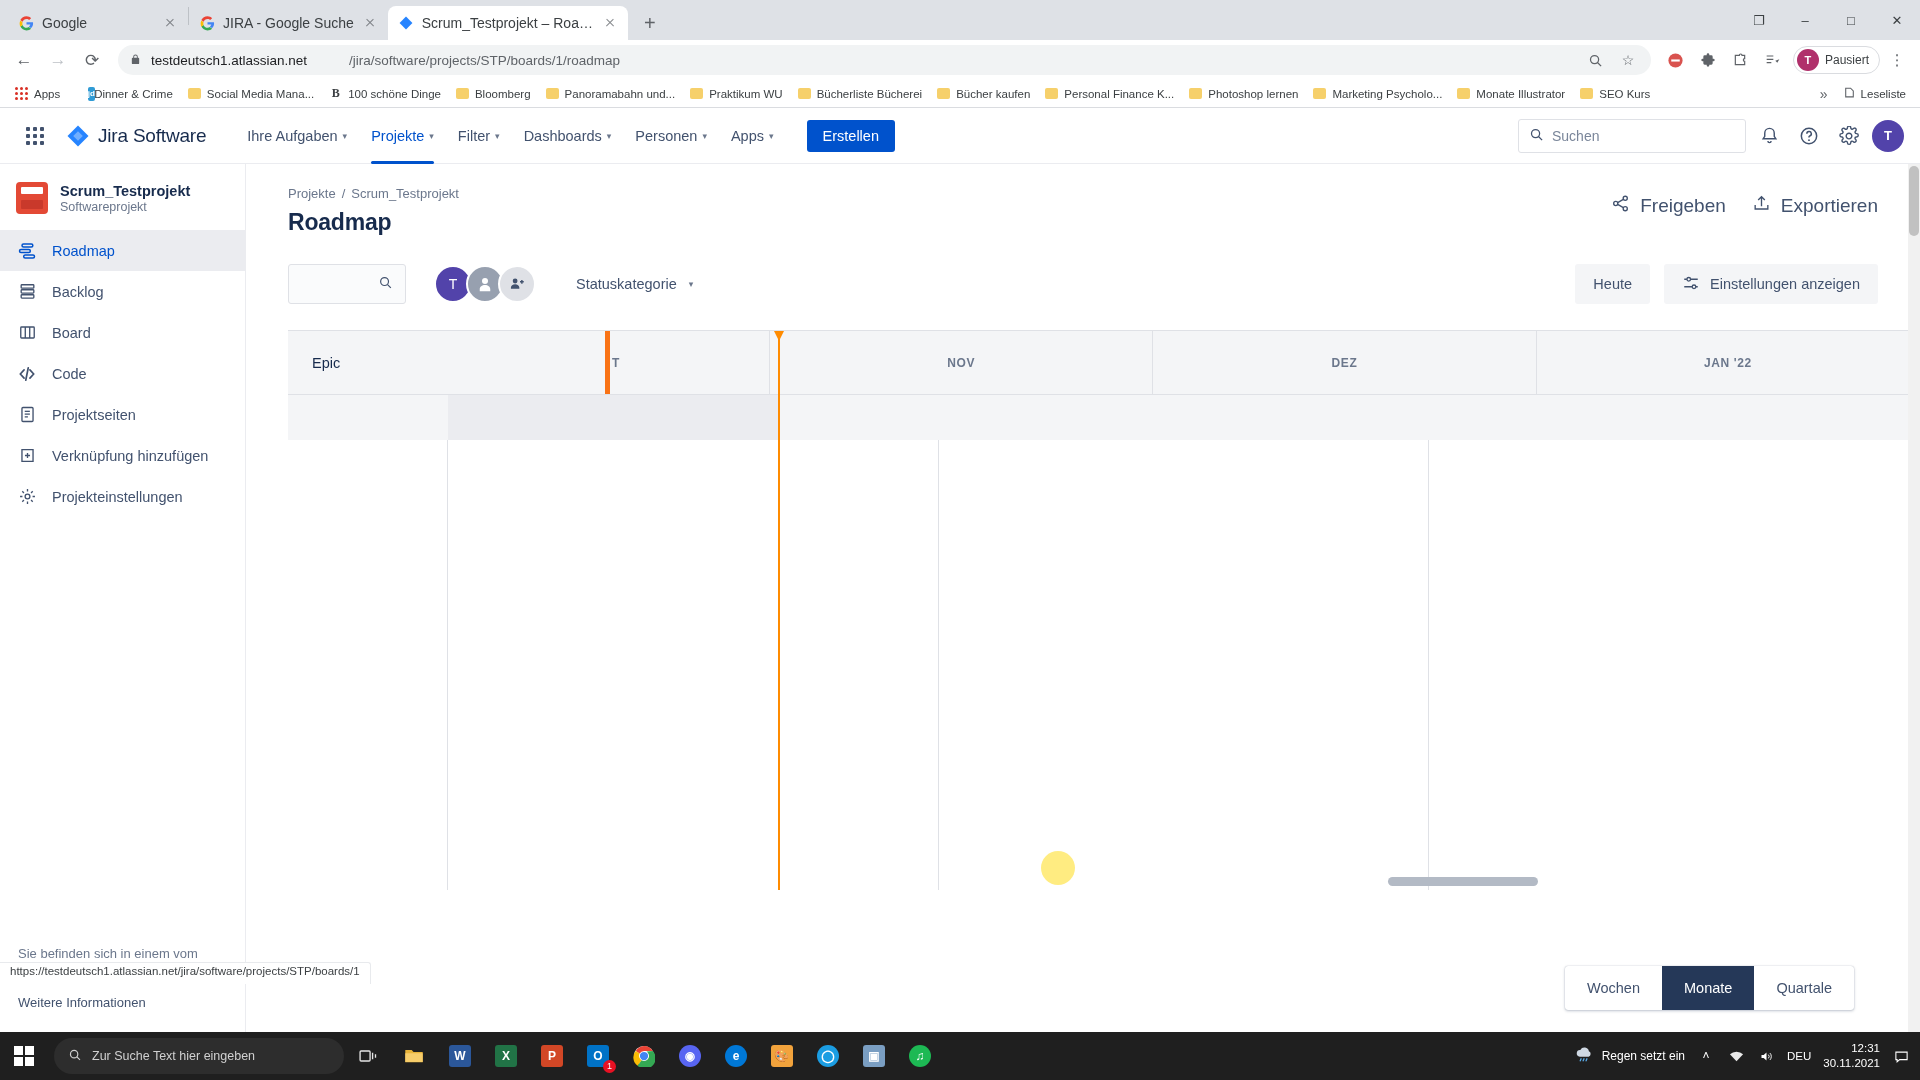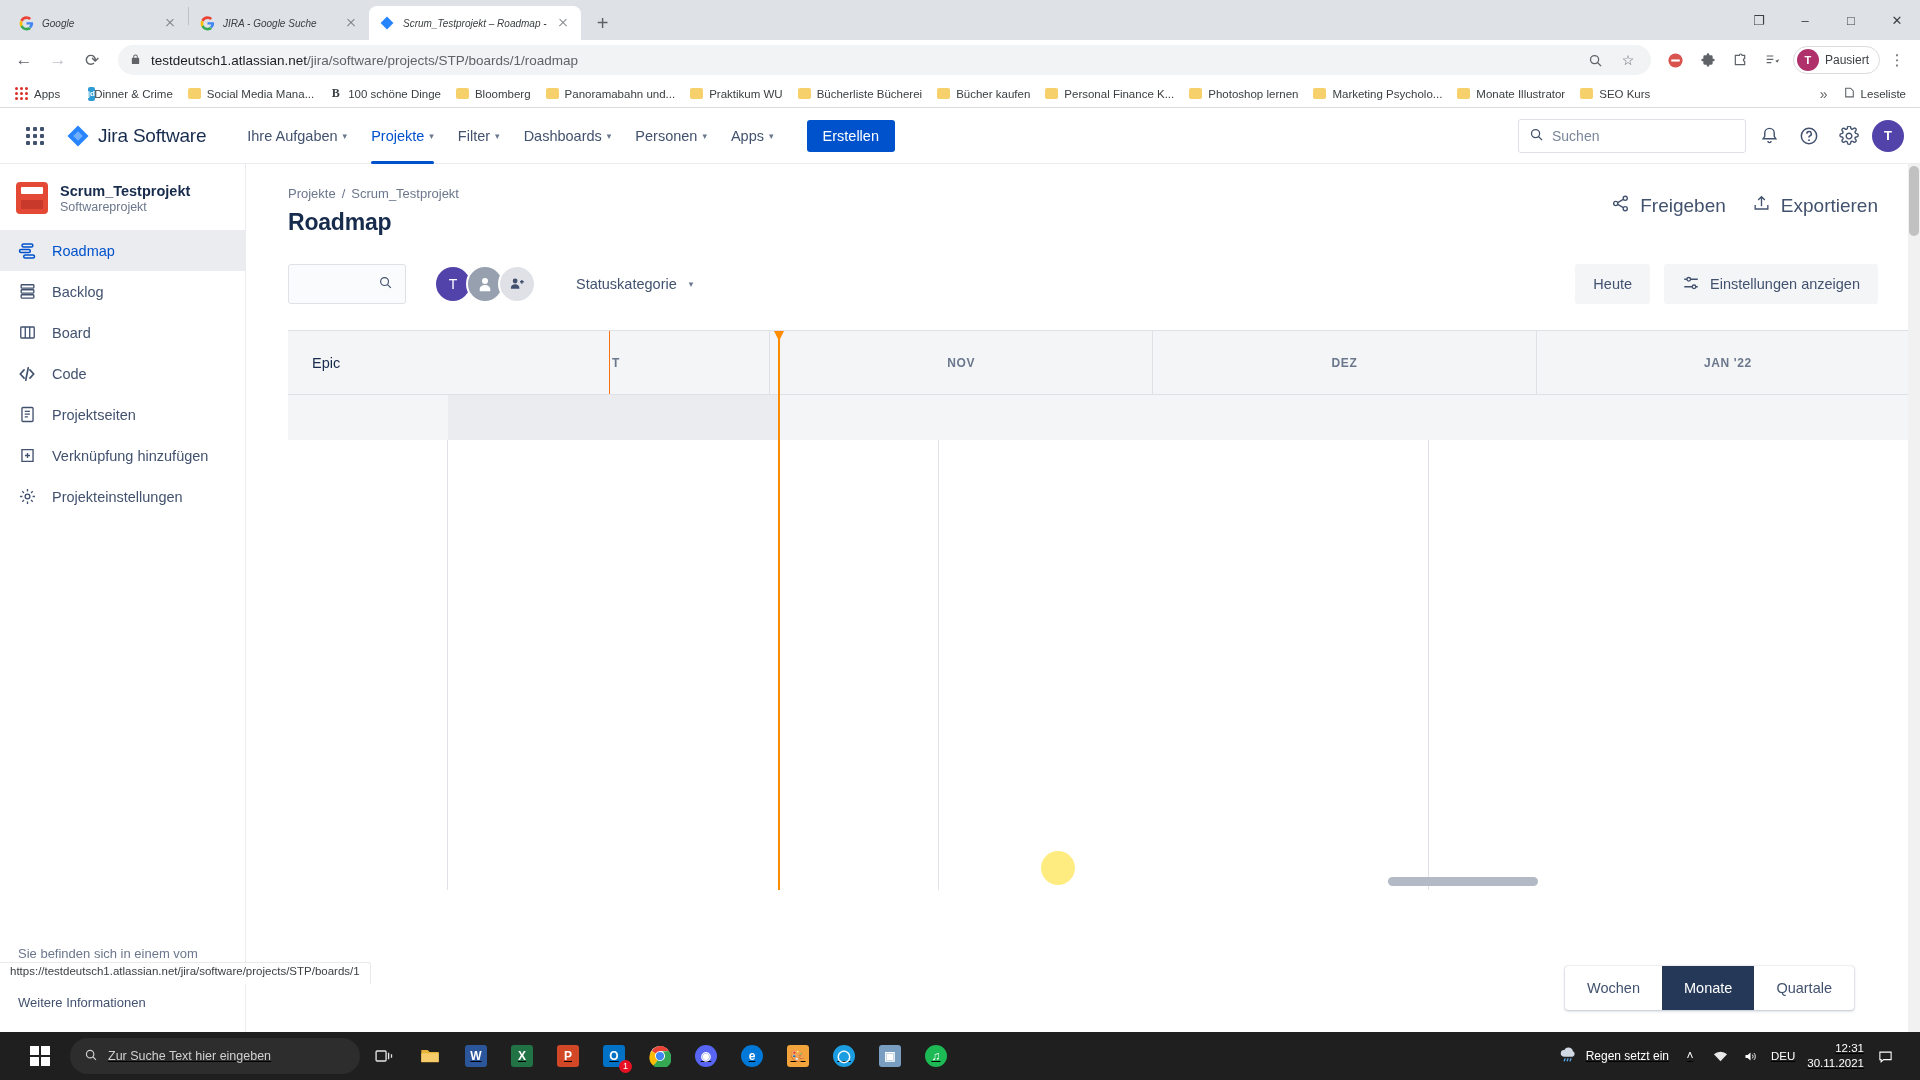--- a/index.html
+++ b/index.html
@@ -22,21 +22,21 @@
     height: 34px; min-width: 180px; max-width: 240px;
     display: flex; align-items: center; gap: 8px;
     padding: 0 10px; font-size: 12px; color: #3c4043;
     border-radius: 8px 8px 0 0; position: relative;
   }
   .tab.inactive { background: #dee1e6; }
   .tab.active { background: #fff; }
   .tab .favicon { width: 16px; height: 16px; flex: 0 0 16px; display:flex; align-items:center; justify-content:center;}
   .tab .tab-title {
     flex: 1; white-space: nowrap; overflow: hidden;
-    text-overflow: ellipsis; font-size: 10px; font-style: italic;
+    text-overflow: ellipsis; font-size: 14px;
   }
   .tab .tab-close { width: 16px; height: 16px; flex:0 0 16px; position: relative; opacity:.75;}
   .tab .tab-close::before, .tab .tab-close::after {
     content:''; position:absolute; left:3px; top:7px; width:10px; height:1.4px;
     background:#5f6368;
   }
   .tab .tab-close::before { transform: rotate(45deg); }
   .tab .tab-close::after  { transform: rotate(-45deg); }
   .tab-sep { width:1px; height:18px; background:#bdc1c6; align-self:center; margin: 0 0 8px 0;}
   .newtab {
@@ -58,21 +58,21 @@
     color:#5f6368; font-size:17px; border-radius:50%;
   }
   .navbtn.disabled { color:#bdc1c6; }
   .omnibox {
     flex:1; height:30px; background:#f1f3f4; border-radius:16px;
     display:flex; align-items:center; padding: 0 12px; gap:10px;
     margin: 0 8px; font-size:13.5px; color:#202124;
   }
   .omnibox .lock { font-size: 11px; color:#5f6368; }
   .omnibox .url { flex:1; white-space:nowrap; overflow:hidden; text-overflow:ellipsis; }
-  .omnibox .url .dim { color:#5f6368; }
+  .omnibox .url .dim { color:#5f6368;padding-left:42px; }
   .omnibox-icon { width:22px; height:22px; display:flex; align-items:center; justify-content:center; color:#5f6368; font-size:14px;}
   .tb-icon { width:30px; height:30px; display:flex; align-items:center; justify-content:center; color:#5f6368; font-size:15px;}
   .profile-pill {
     height:28px; display:flex; align-items:center; gap:6px;
     border:1px solid #dadce0; border-radius:14px; padding: 0 10px 0 3px;
     font-size:12px; color:#3c4043; margin-left:4px;
   }
   .profile-pill .av {
     width:22px;height:22px;border-radius:50%;background:#b0306b;color:#fff;
     font-size:11px;display:flex;align-items:center;justify-content:center;font-weight:bold;
@@ -177,21 +177,21 @@
   .toolrow-right { margin-left:auto; display:flex; align-items:center; gap:14px; padding-right:42px;}
   .btn-ghost {
     height:40px; padding: 0 18px; border-radius:3px; background:#f4f5f7;
     display:flex; align-items:center; gap:10px; font-size:14.5px; color:#42526e;
   }
 
   
   .timeline { margin-top:26px; margin-left:42px; border-top:1px solid #dfe1e6; position:relative; height:560px; }
   .tl-head { display:flex; height:64px; background:#f4f5f7; border-bottom:1px solid #dfe1e6; }
   .tl-epiccol { width:322px; flex:0 0 322px; display:flex; align-items:center; padding-left:24px;
-                font-size:14.5px; color:#172b4d; border-right:1px solid #f97316;}
+                font-size:14.5px; color:#172b4d; border-right:5px solid #f97316;}
   .tl-months { flex:1; display:flex; }
   .tl-month { flex:1; border-right:1px solid #dfe1e6; display:flex; align-items:center; justify-content:center;
               font-size:12px; color:#6b778c; letter-spacing:0.6px; font-weight:600; position:relative;}
   .tl-month.partial { flex:0 0 160px; justify-content:flex-start; padding-left:2px; }
   .tl-body { display:flex; height: calc(100% - 64px); position:relative; }
   .tl-left { width:322px; flex:0 0 322px; border-right:1px solid #dfe1e6; padding-top:10px; }
   .epic-input {
     margin: 0 14px 0 14px; height:40px; border:2px solid #4c9aff; border-radius:3px;
     display:flex; align-items:center; gap:14px; padding: 0 12px; background:#fff;
   }
@@ -227,21 +227,21 @@
 
   .statusbar {
     position:absolute; left:0; bottom:48px; height:22px; background:#fff;
     border-top-right-radius:3px; padding: 2px 10px 0 10px; font-size:11.5px; color:#3c4043;
     border:1px solid #e8eaed; border-left:none; border-bottom:none;
   }
 
   
   .taskbar {
     position:absolute; left:0; bottom:0; width:1920px; height:48px;
-    background:#1f1f1f; display:flex; align-items:center; padding: 0 16px; gap:2px;text-decoration:underline;
+    background:#1f1f1f; display:flex; align-items:center; padding: 0 0; gap:2px;
   }
   .tb-start { width:48px;height:48px;display:flex;align-items:center;justify-content:center;}
   .win-logo { display:grid; grid-template-columns:9px 9px; grid-template-rows:9px 9px; grid-gap:2px; }
   .win-logo i { background:#fff; display:block; }
   .tb-search {
     height:36px; width:290px; background:#2d2d2d; border-radius:18px;
     display:flex; align-items:center; gap:10px; padding: 0 14px; color:#d0d0d0; font-size:12.5px;
     margin-left: 4px;
   }
   .tb-app { width:44px; height:44px; display:flex; align-items:center; justify-content:center; position:relative; }

